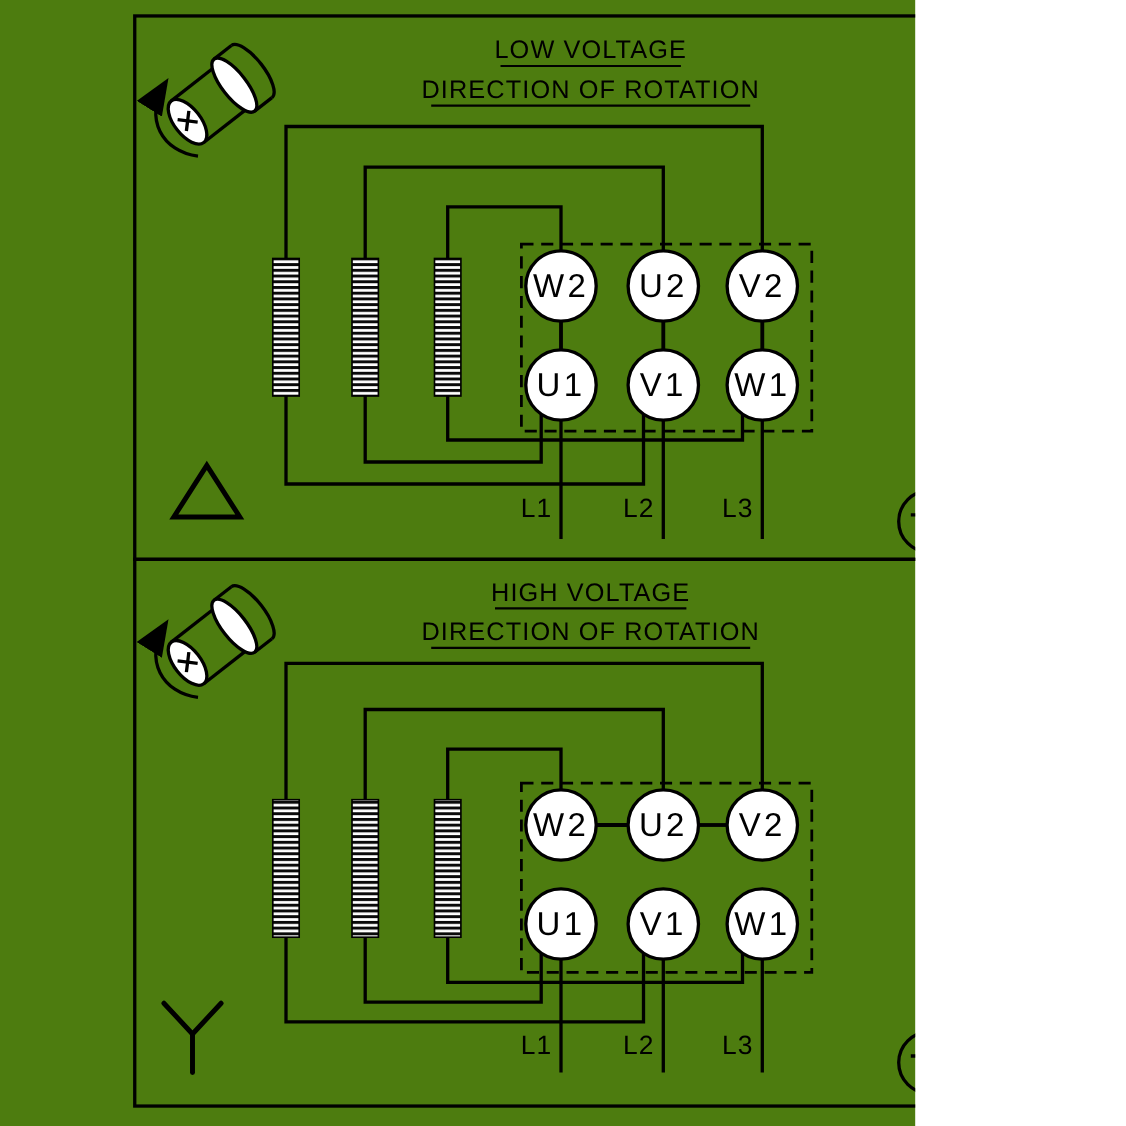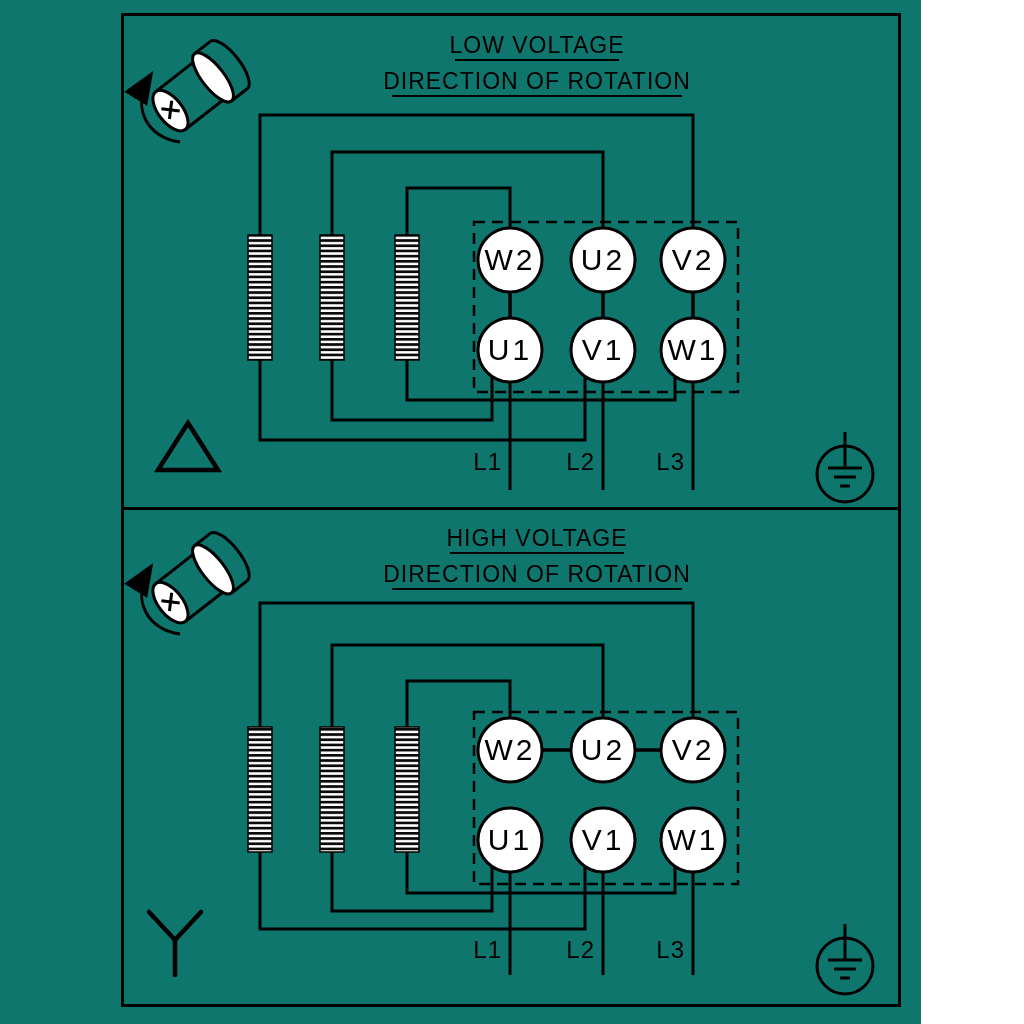--- a/index.html
+++ b/index.html
@@ -1,16 +1,16 @@
 <!DOCTYPE html>
 <html><head>
 <meta charset="utf-8">
 <style>
   html,body{margin:0;padding:0;background:#ffffff;}
-  .stage{width:921px;height:1024px;background:#0f766e;position:relative;overflow:hidden;}
+  .stage{width:832px;height:1024px;background:#4d7c0f;position:relative;overflow:hidden;}
   svg{display:block;}
   text{font-family:"Liberation Sans", sans-serif; fill:#000; }
   .title{font-size:23px; letter-spacing:1px; text-anchor:middle;}
   .terminal-label{font-size:30px; letter-spacing:3px; text-anchor:middle;}
   .lead-label{font-size:24px; letter-spacing:1px; text-anchor:end;}
   .wire{fill:none; stroke:#000; stroke-width:3;}
   .link{fill:none; stroke:#000; stroke-width:3.5;}
   .border{fill:none; stroke:#000; stroke-width:3;}
   .terminal{fill:#fff; stroke:#000; stroke-width:3;}
   .dashed{fill:none; stroke:#000; stroke-width:2.5; stroke-dasharray:11 7;}

